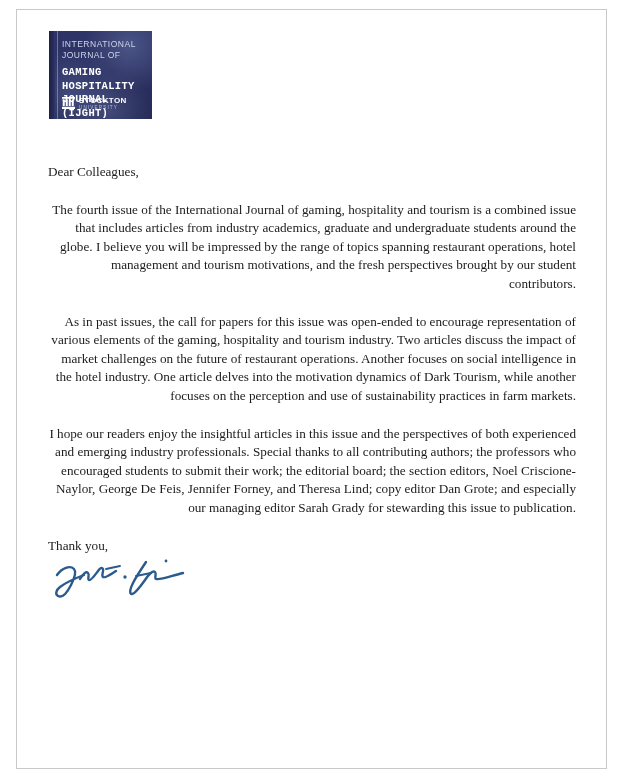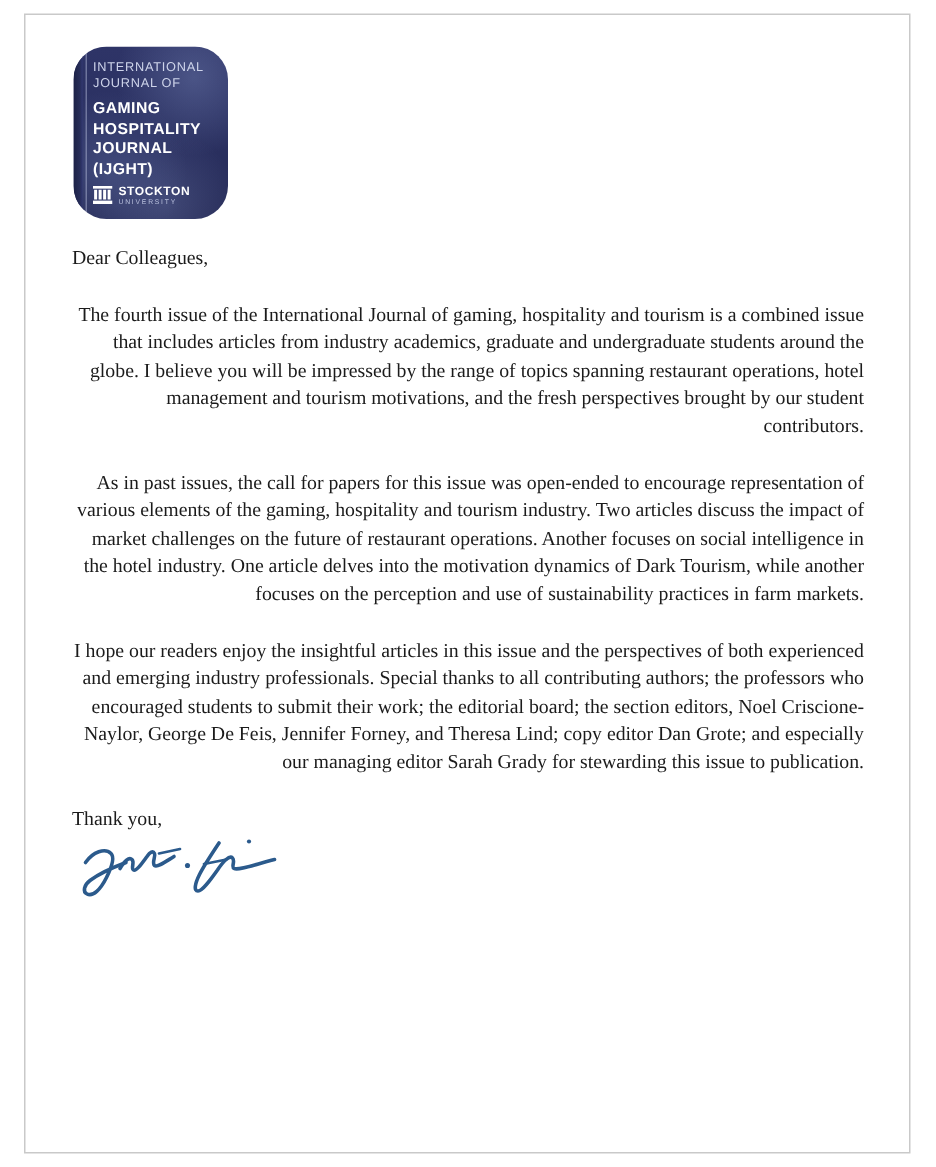--- a/index.html
+++ b/index.html
@@ -28,29 +28,28 @@
     box-sizing: border-box;
     pointer-events: none;
   }
 
   
   .cover {
     position: absolute;
     left: 49px;
     top: 31px;
     width: 103px;
-    height: 115px;
+    height: 88px;
     background:
       radial-gradient(circle at 78% 18%, rgba(120,135,185,0.40) 0%, rgba(120,135,185,0) 42%),
       radial-gradient(circle at 22% 72%, rgba(110,126,180,0.35) 0%, rgba(110,126,180,0) 46%),
       radial-gradient(circle at 60% 92%, rgba(130,145,195,0.28) 0%, rgba(130,145,195,0) 40%),
       linear-gradient(180deg, #2e3467 0%, #2b3162 40%, #262b57 100%);
     overflow: hidden;
     box-sizing: border-box;
-    border-radius: 22px;
   }
   .cover-edge {
     position: absolute;
     left: 0;
     top: 0;
     width: 6px;
     height: 100%;
     background: linear-gradient(90deg, #1c2146 0%, #272d59 70%, #313771 100%);
   }
   .cover-rule {
@@ -70,21 +69,21 @@
   .cover-line-light {
     color: #ced4ea;
     font-family: "Liberation Sans", sans-serif;
     font-size: 8.5px;
     letter-spacing: 0.5px;
     line-height: 11px;
     white-space: nowrap;
   }
   .cover-line-bold {
     color: #ffffff;
-    font-family: Liberation Sans, sans-serif;
+    font-family: Liberation Mono, monospace;
     font-weight: bold;
     font-size: 10.5px;
     letter-spacing: 0.3px;
     line-height: 13.5px;
     white-space: nowrap;
   }
   .cover-title-block {
     margin-top: 5px;
   }
   .stockton {

